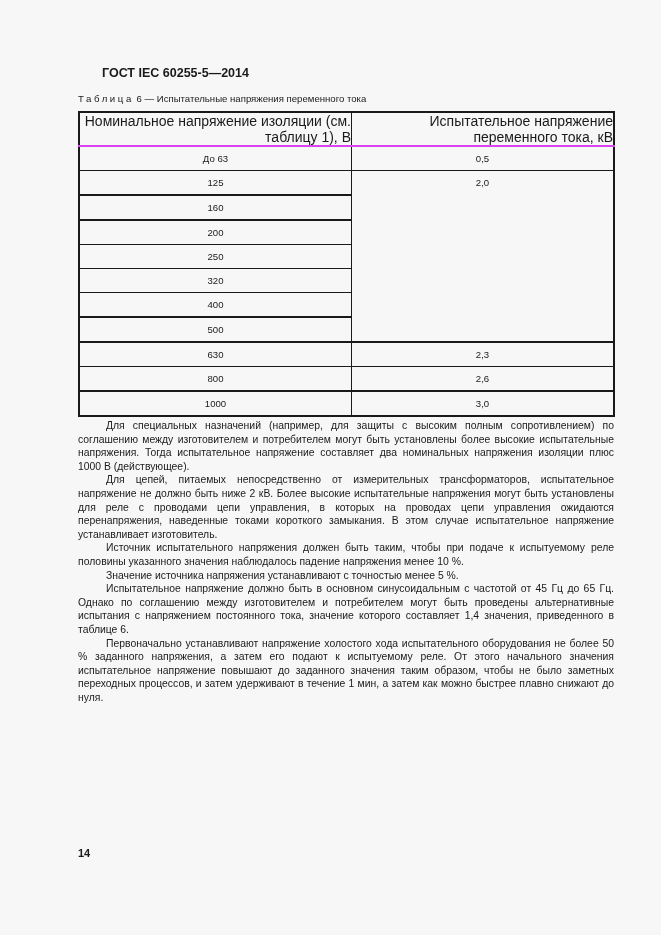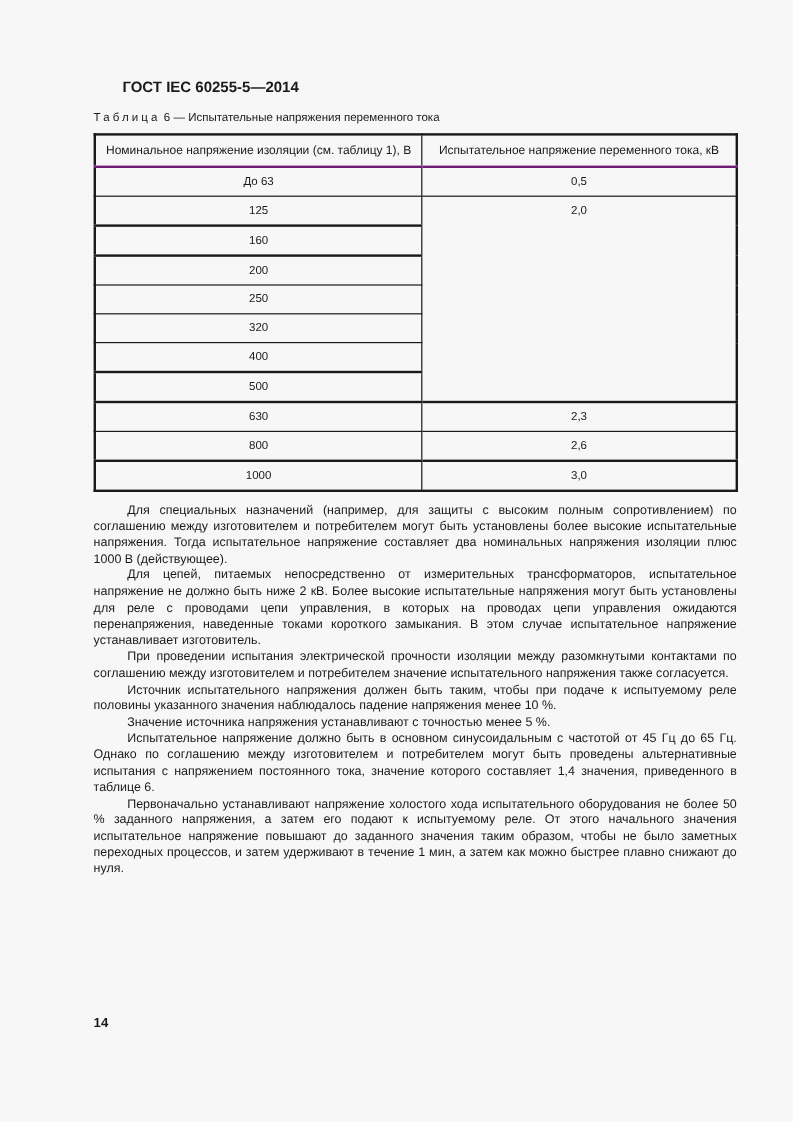--- a/index.html
+++ b/index.html
@@ -27,21 +27,21 @@
       font-size: 9.6px;
       border: 2px solid #1a1a1a;
     }
     table.data-table th, table.data-table td {
       border: 1px solid #1a1a1a;
       text-align: center;
       padding: 0;
       font-weight: normal;
     }
     table.data-table th {
-      height: 25px; font-size: 10px; border-bottom: 2px solid #701a75;
+      height: 25px; font-size: 14px; border-bottom: 2px solid #d946ef; text-align: right;
     }
     table.data-table td { height: 23px; vertical-align: middle; }
     table.data-table td.col1 { width: 271px; margin-top: 48px; }
     table.data-table td.merged { vertical-align: top; padding-top: 6px; }
     table.data-table tr.thick td { border-top: 2px solid #1a1a1a; }
     .body-text {
       position: absolute; left: 78px; top: 419px;
       width: 536px;
       font-size: 10.4px;
       line-height: 13.6px;
@@ -109,20 +109,19 @@
     <tr class="thick">
       <td class="col1">1000</td>
       <td>3,0</td>
     </tr>
   </tbody>
 </table>
 
 <div class="body-text">
   <p>Для специальных назначений (например, для защиты с высоким полным сопротивлением) по соглашению между изготовителем и потребителем могут быть установлены более высокие испытательные напряжения. Тогда испытательное напряжение составляет два номинальных напряжения изоляции плюс 1000 В (действующее).</p>
   <p>Для цепей, питаемых непосредственно от измерительных трансформаторов, испытательное напряжение не должно быть ниже 2 кВ. Более высокие испытательные напряжения могут быть установлены для реле с проводами цепи управления, в которых на проводах цепи управления ожидаются перенапряжения, наведенные токами короткого замыкания. В этом случае испытательное напряжение устанавливает изготовитель.</p>
-  <p>При проведении испытания электрической прочности изоляции между разомкнутыми контактами по соглашению между изготовителем и потребителем значение испытательного напряжения также согласуется.</p>
   <p>Источник испытательного напряжения должен быть таким, чтобы при подаче к испытуемому реле половины указанного значения наблюдалось падение напряжения менее 10 %.</p>
   <p>Значение источника напряжения устанавливают с точностью менее 5 %.</p>
   <p>Испытательное напряжение должно быть в основном синусоидальным с частотой от 45 Гц до 65 Гц. Однако по соглашению между изготовителем и потребителем могут быть проведены альтернативные испытания с напряжением постоянного тока, значение которого составляет 1,4 значения, приведенного в таблице 6.</p>
   <p>Первоначально устанавливают напряжение холостого хода испытательного оборудования не более 50 % заданного напряжения, а затем его подают к испытуемому реле. От этого начального значения испытательное напряжение повышают до заданного значения таким образом, чтобы не было заметных переходных процессов, и затем удерживают в течение 1 мин, а затем как можно быстрее плавно снижают до нуля.</p>
 </div>
 
 <div class="page-number">14</div>
 
 </body></html>

